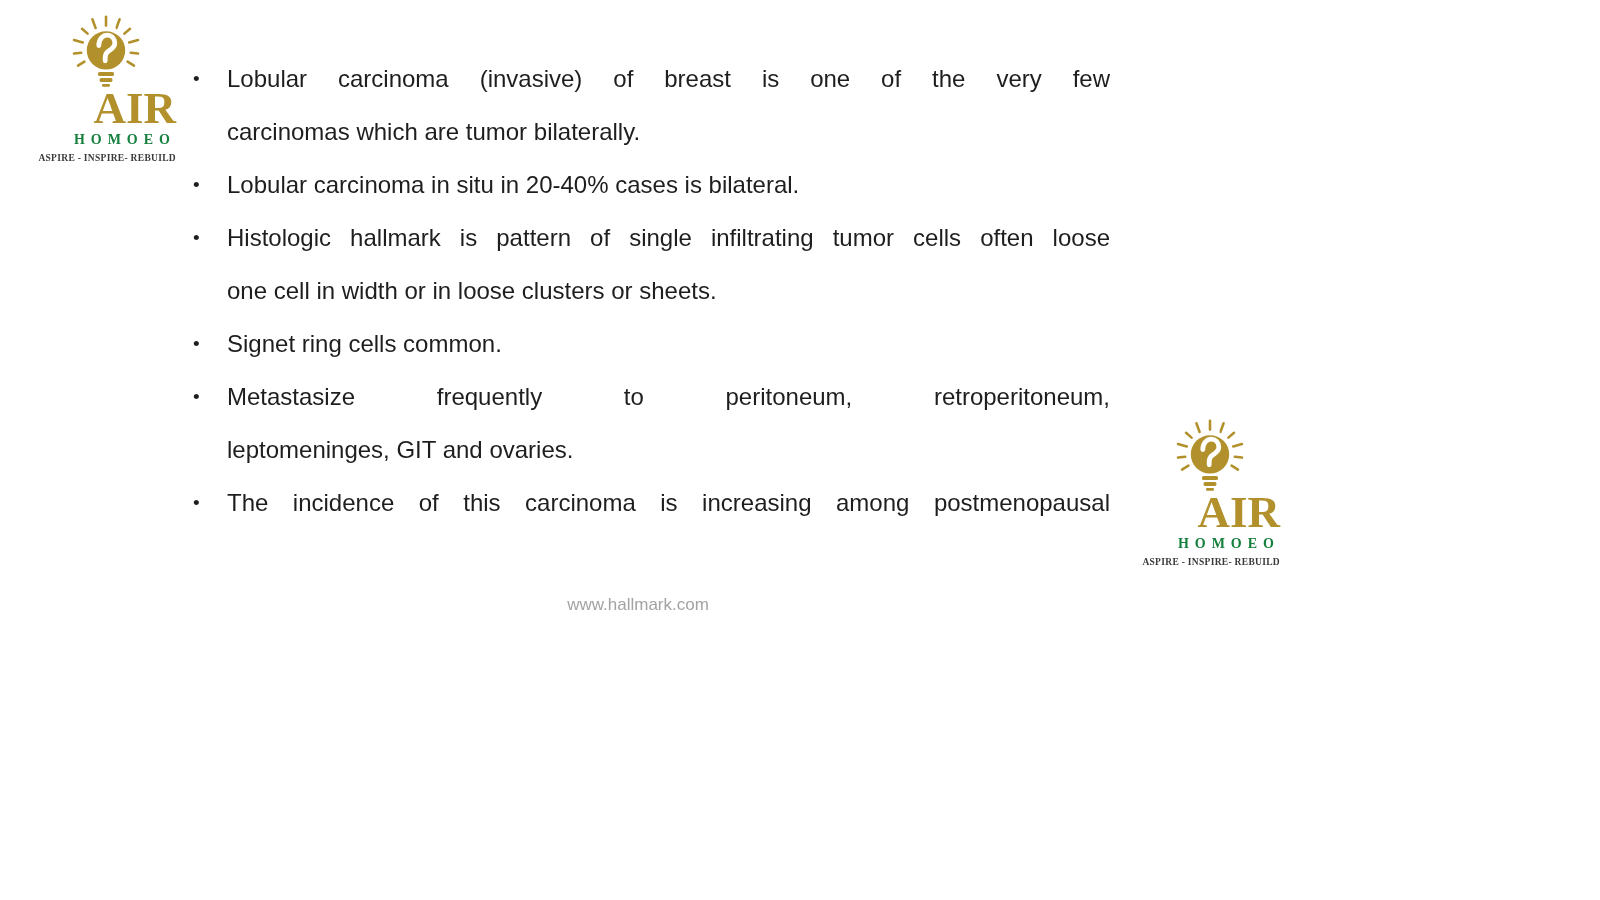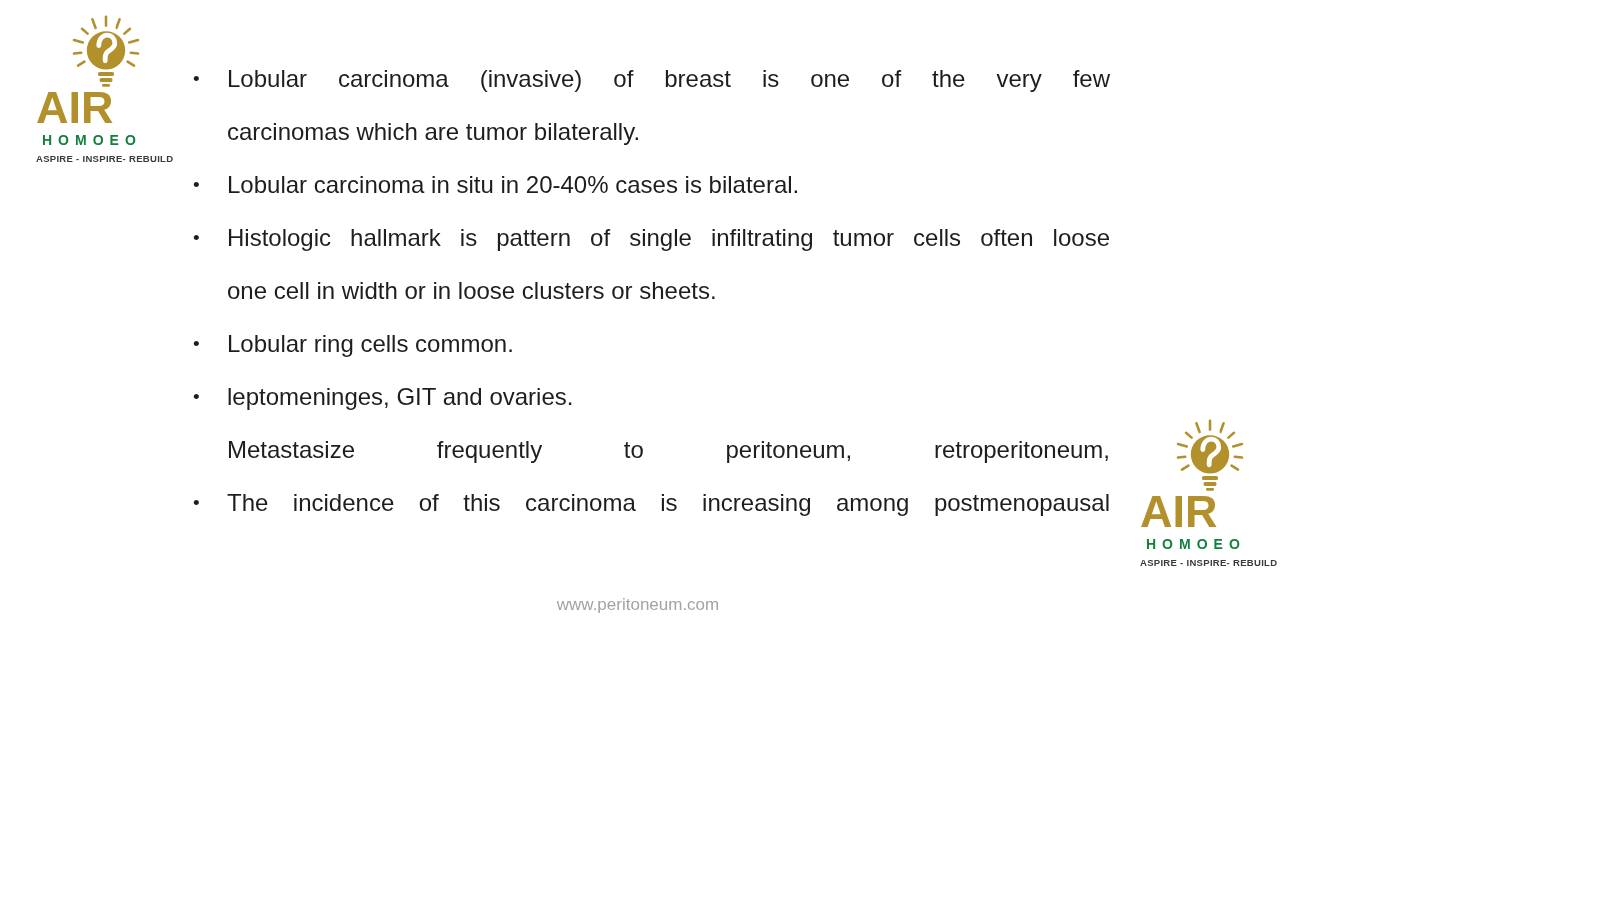--- a/index.html
+++ b/index.html
@@ -6,21 +6,21 @@
   html,body { width:1600px; height:900px; }
   body {
     position:relative;
     background:#ffffff;
     font-family:"Liberation Sans", sans-serif;
     color:#1e1e1e;
     overflow:hidden;
   }
 
   
-  .logo { position:absolute; width:140px; text-align:left; }
+  .logo { position:absolute; width:140px; text-align:right;font-family:Liberation Serif, serif; }
   .logo-left  { left:36px;  top:12px; }
   .logo-right { left:1140px; top:416px; }
   .logo svg { display:block; margin:0 auto; }
   .logo-air {
     font-size:45px; font-weight:800; color:#B2912C;
     line-height:0.82; letter-spacing:0px; margin-top:-2px;
   }
   .logo-homoeo {
     font-size:14px; font-weight:800; color:#15803d;
     letter-spacing:6px; text-indent:6px; margin-top:5px;
@@ -98,27 +98,27 @@
     </li>
 
     <li>
       <span class="marker">•</span>
       <div class="line jfull"><span>Histologic hallmark is pattern of single infiltrating tumor cells often loose</span></div>
       <div class="line"><span>one cell in width or in </span><span class="bold">loose clusters or sheets</span><span>.</span></div>
     </li>
 
     <li>
       <span class="marker">•</span>
-      <div class="line"><span class="bold">Lobular ring</span><span> cells common.</span></div>
+      <div class="line"><span class="bold">Signet ring</span><span> cells common.</span></div>
     </li>
 
     <li>
       <span class="marker">•</span>
+      <div class="line jfull"><span>Metastasize frequently to peritoneum, retroperitoneum,</span></div>
       <div class="line"><span>leptomeninges, GIT and ovaries.</span></div>
-      <div class="line jfull"><span>Metastasize frequently to peritoneum, retroperitoneum,</span></div>
     </li>
 
     <li>
       <span class="marker">•</span>
       <div class="line jfull"><span>The incidence of this carcinoma is increasing among postmenopausal</span></div>
     </li>
 
   </ul>
 </div>
 
@@ -144,13 +144,13 @@
       <rect x="50" y="75" width="20" height="5" rx="2"></rect>
       <rect x="52" y="82.5" width="16" height="5" rx="2"></rect>
       <rect x="55" y="90" width="10" height="3.5" rx="1.5"></rect>
     </g>
   </svg>
   <div class="logo-air">AIR</div>
   <div class="logo-homoeo">HOMOEO</div>
   <div class="logo-tagline">ASPIRE - INSPIRE- REBUILD</div>
 </div>
 
-<div class="footer">www.peritoneum.com</div>
+<div class="footer">www.hallmark.com</div>
 
 </body></html>

